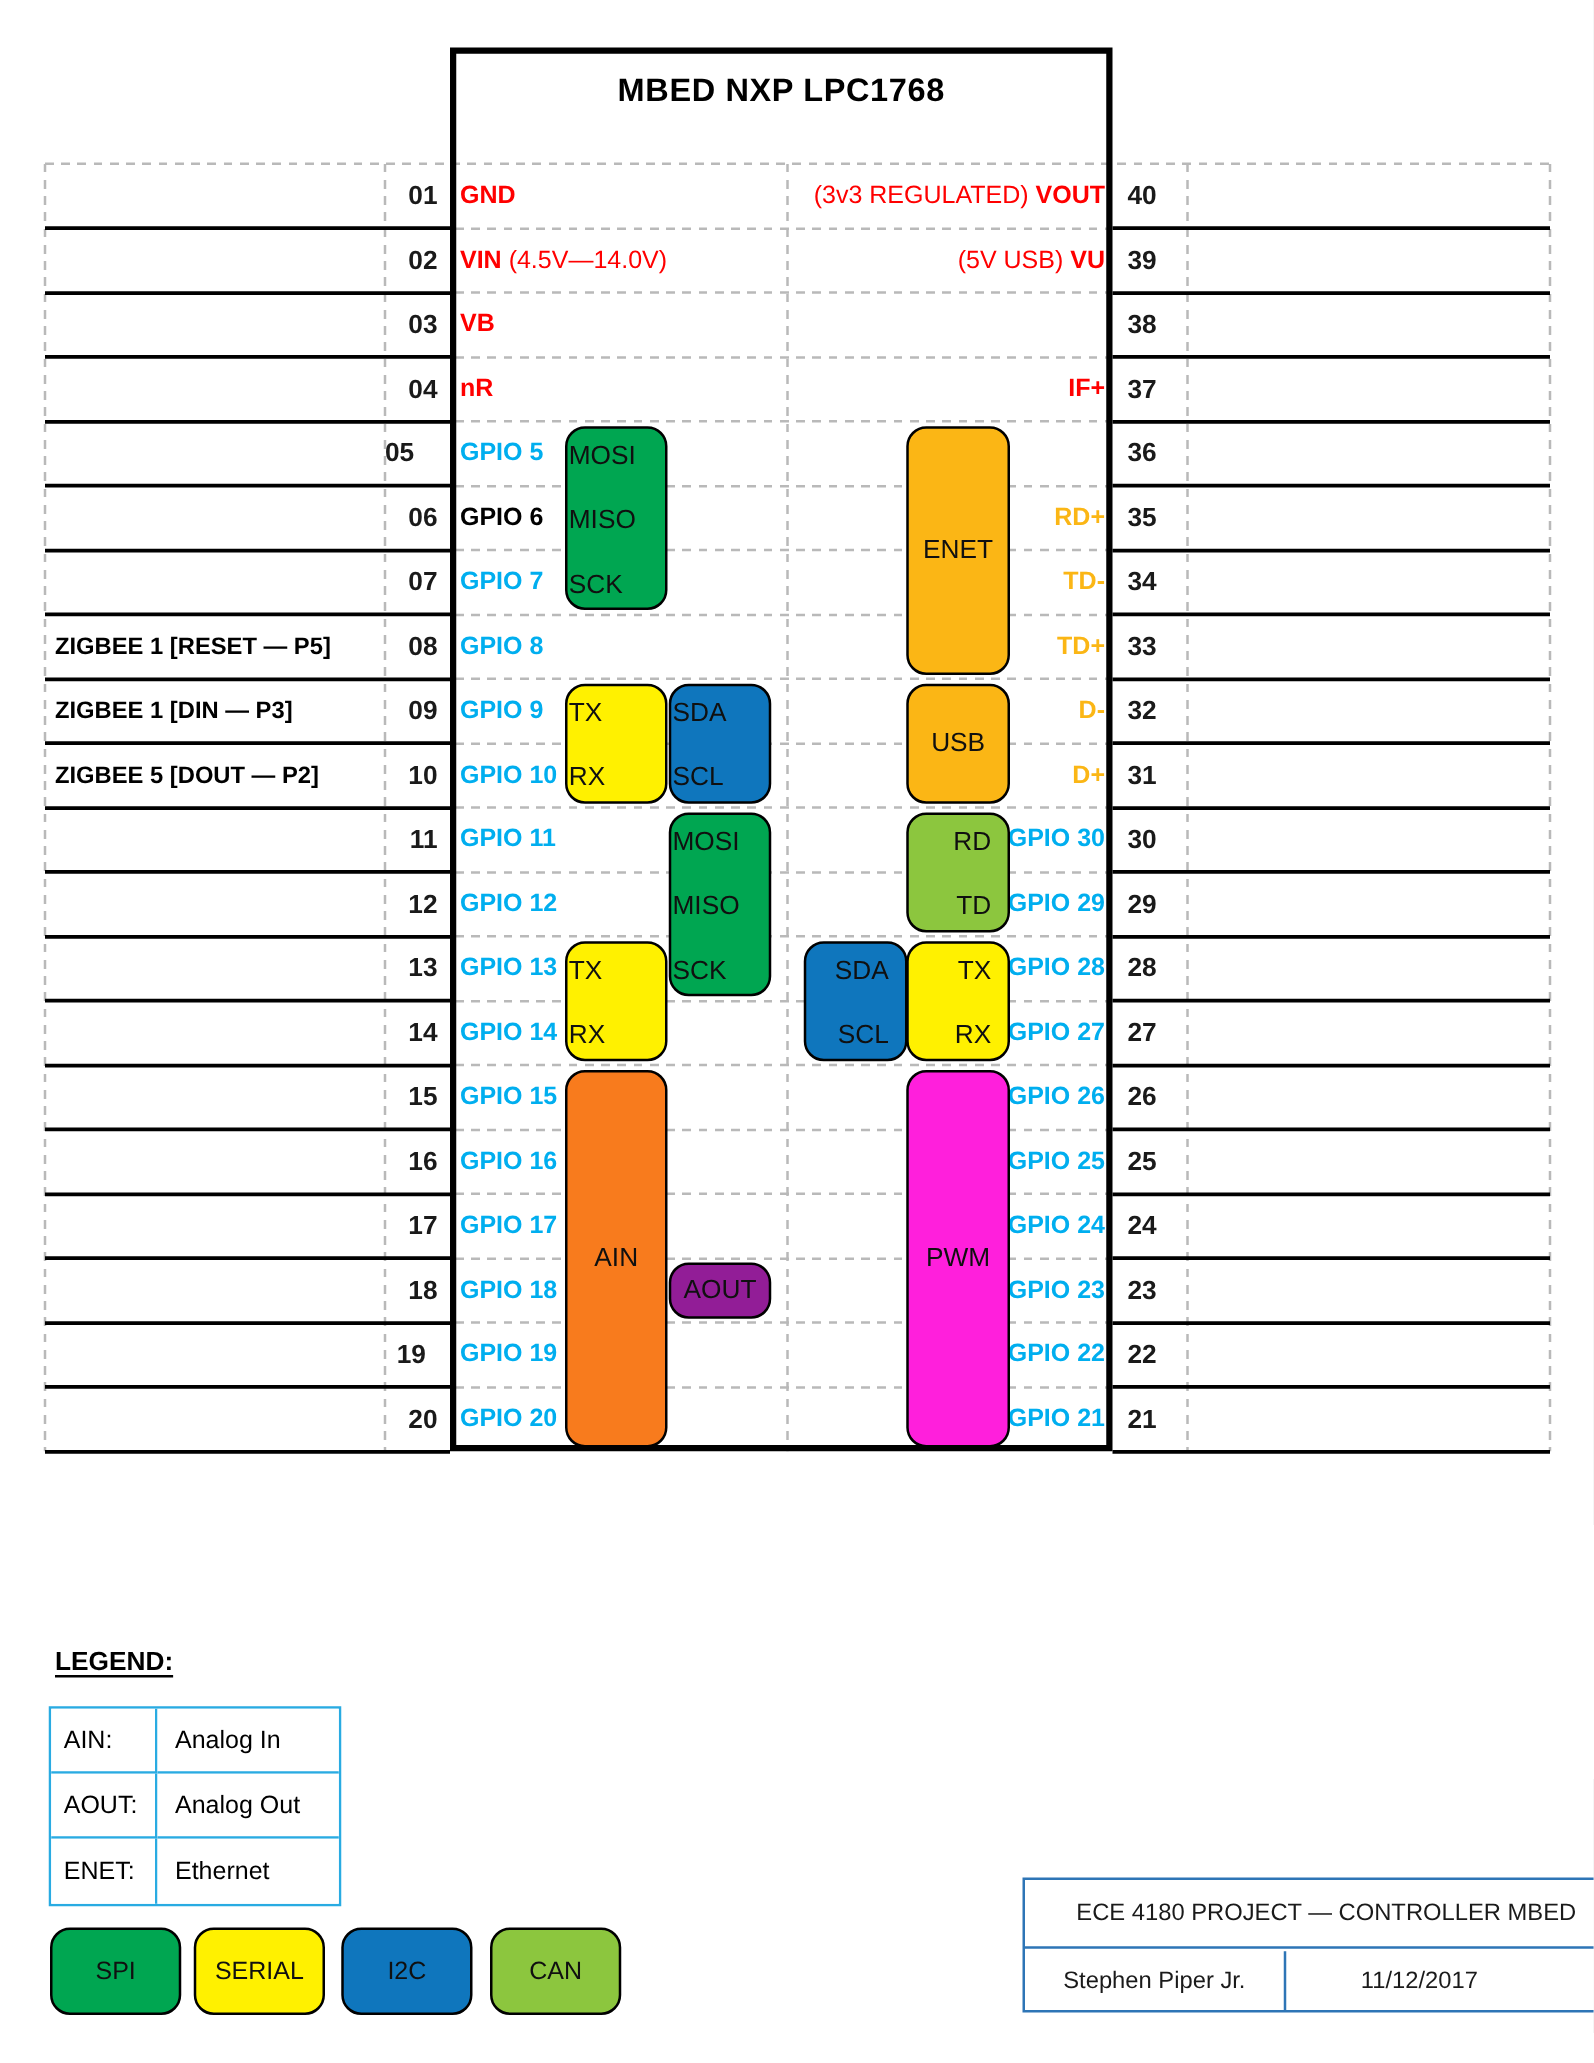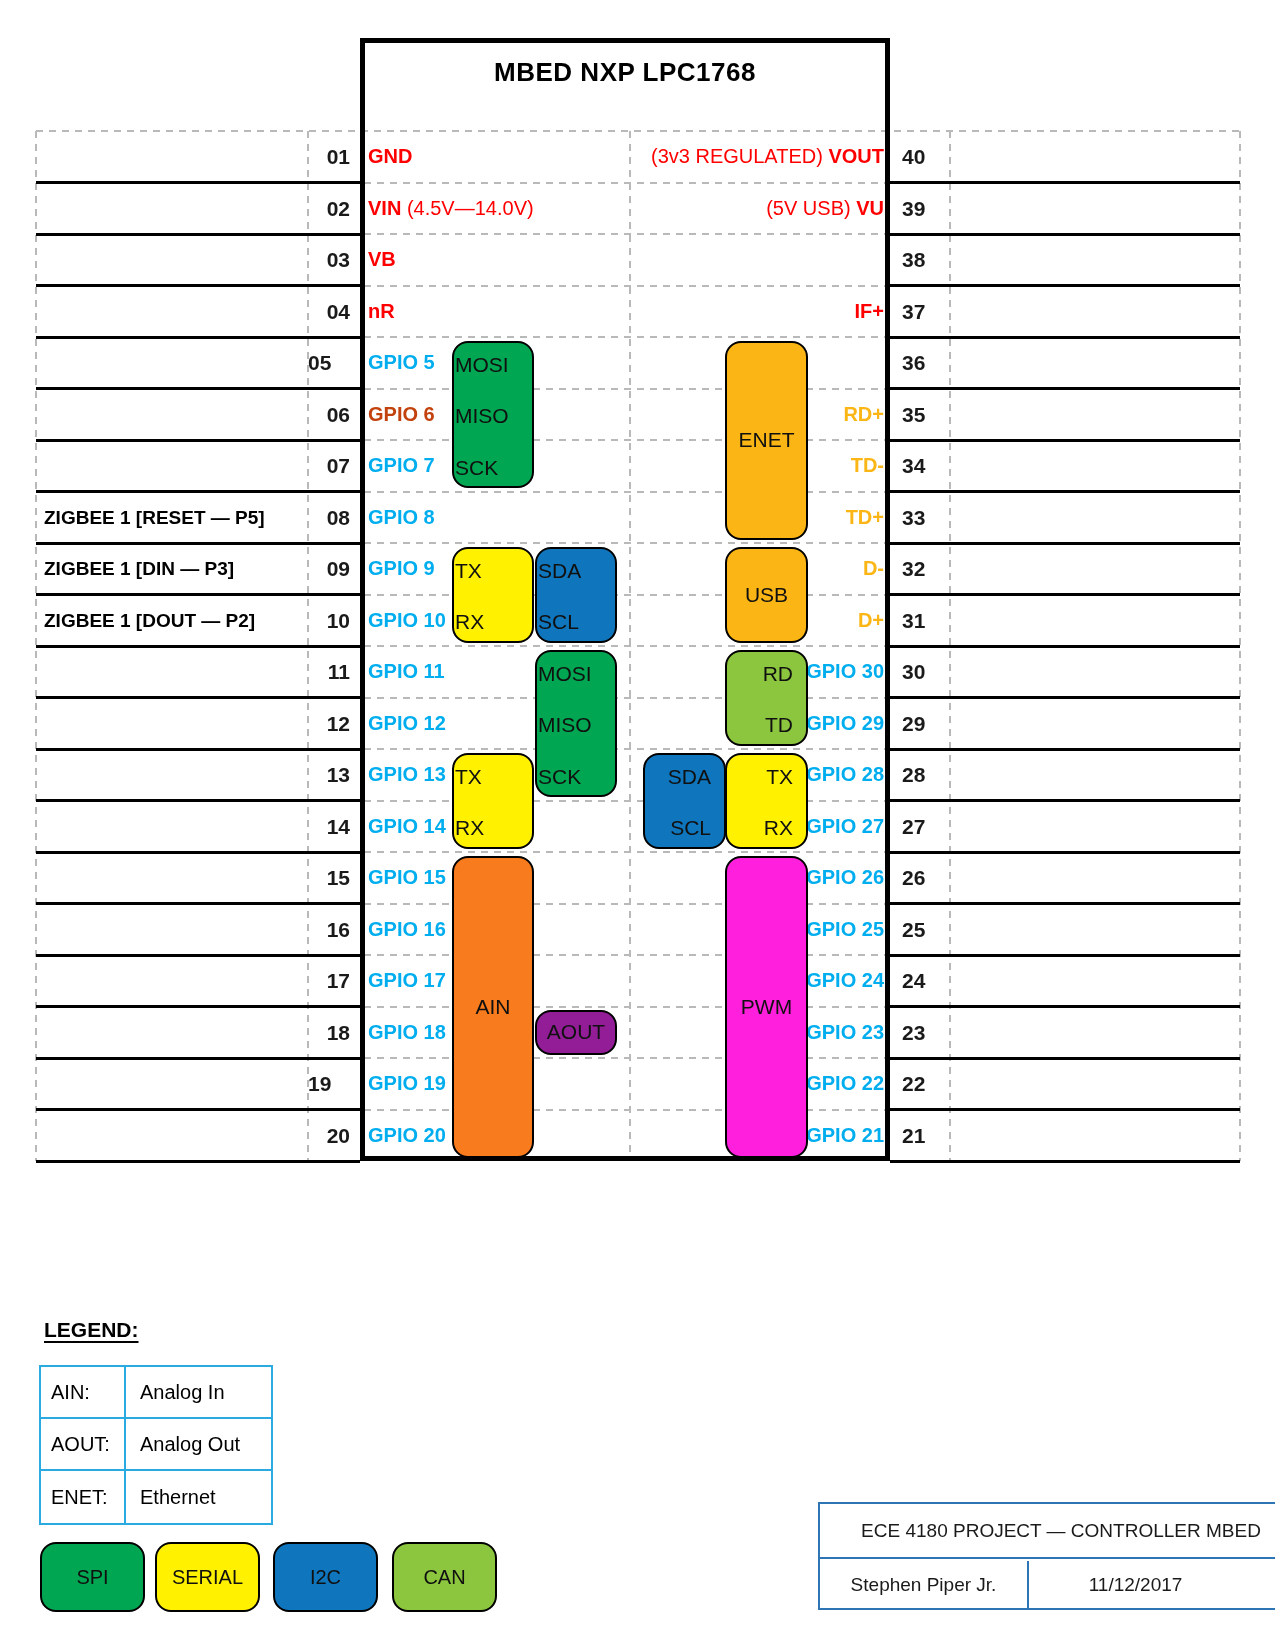--- a/index.html
+++ b/index.html
@@ -81,21 +81,21 @@
       <div class="abs sep" style="left: 36px; top: 335.5px; width: 324px;"></div>
       <div class="abs sep" style="left: 890px; top: 335.5px; width: 350px;"></div>
       <div class="abs dashH" style="left: 364px; top: 336px; width: 522px;"></div>
       <div class="abs pnum" style="left: 308px; top: 337px; width: 42px; text-align: left; height: 51.5px; line-height: 51.5px;">05</div>
       <div class="abs plabel" style="left: 368px; top: 337px; height: 51.5px; line-height: 51.5px;"><span class="b" style="color: rgb(0, 174, 239);">GPIO 5</span></div>
       <div class="abs pnum" style="left: 902px; top: 337px; height: 51.5px; line-height: 51.5px;">36</div>
       <div class="abs sep" style="left: 36px; top: 387px; width: 324px;"></div>
       <div class="abs sep" style="left: 890px; top: 387px; width: 350px;"></div>
       <div class="abs dashH" style="left: 364px; top: 387.5px; width: 522px;"></div>
       <div class="abs pnum" style="left: 308px; top: 388.5px; width: 42px; text-align: right; height: 51.5px; line-height: 51.5px;">06</div>
-      <div class="abs plabel" style="left: 368px; top: 388.5px; height: 51.5px; line-height: 51.5px;"><span class="b" style="color: #c2410c;">GPIO 6</span></div>
+      <div class="abs plabel" style="left: 368px; top: 388.5px; height: 51.5px; line-height: 51.5px;"><span class="b" style="color: #000000;">GPIO 6</span></div>
       <div class="abs plabel" style="left: 600px; top: 388.5px; width: 284px; text-align: right; height: 51.5px; line-height: 51.5px;"><span class="b" style="color: rgb(251, 182, 21);">RD+</span></div>
       <div class="abs pnum" style="left: 902px; top: 388.5px; height: 51.5px; line-height: 51.5px;">35</div>
       <div class="abs sep" style="left: 36px; top: 438.5px; width: 324px;"></div>
       <div class="abs sep" style="left: 890px; top: 438.5px; width: 350px;"></div>
       <div class="abs dashH" style="left: 364px; top: 439px; width: 522px;"></div>
       <div class="abs pnum" style="left: 308px; top: 440px; width: 42px; text-align: right; height: 51.5px; line-height: 51.5px;">07</div>
       <div class="abs plabel" style="left: 368px; top: 440px; height: 51.5px; line-height: 51.5px;"><span class="b" style="color: rgb(0, 174, 239);">GPIO 7</span></div>
       <div class="abs plabel" style="left: 600px; top: 440px; width: 284px; text-align: right; height: 51.5px; line-height: 51.5px;"><span class="b" style="color: rgb(251, 182, 21);">TD-</span></div>
       <div class="abs pnum" style="left: 902px; top: 440px; height: 51.5px; line-height: 51.5px;">34</div>
       <div class="abs sep" style="left: 36px; top: 490px; width: 324px;"></div>
@@ -110,21 +110,21 @@
       <div class="abs sep" style="left: 890px; top: 541.5px; width: 350px;"></div>
       <div class="abs dashH" style="left: 364px; top: 542px; width: 522px;"></div>
       <div class="abs annot" style="left: 44px; top: 543px; height: 51.5px; line-height: 51.5px;">ZIGBEE 1 [DIN — P3]</div>
       <div class="abs pnum" style="left: 308px; top: 543px; width: 42px; text-align: right; height: 51.5px; line-height: 51.5px;">09</div>
       <div class="abs plabel" style="left: 368px; top: 543px; height: 51.5px; line-height: 51.5px;"><span class="b" style="color: rgb(0, 174, 239);">GPIO 9</span></div>
       <div class="abs plabel" style="left: 600px; top: 543px; width: 284px; text-align: right; height: 51.5px; line-height: 51.5px;"><span class="b" style="color: rgb(251, 182, 21);">D-</span></div>
       <div class="abs pnum" style="left: 902px; top: 543px; height: 51.5px; line-height: 51.5px;">32</div>
       <div class="abs sep" style="left: 36px; top: 593px; width: 324px;"></div>
       <div class="abs sep" style="left: 890px; top: 593px; width: 350px;"></div>
       <div class="abs dashH" style="left: 364px; top: 593.5px; width: 522px;"></div>
-      <div class="abs annot" style="left: 44px; top: 594.5px; height: 51.5px; line-height: 51.5px;">ZIGBEE 1 [DOUT — P2]</div>
+      <div class="abs annot" style="left: 44px; top: 594.5px; height: 51.5px; line-height: 51.5px;">ZIGBEE 5 [DOUT — P2]</div>
       <div class="abs pnum" style="left: 308px; top: 594.5px; width: 42px; text-align: right; height: 51.5px; line-height: 51.5px;">10</div>
       <div class="abs plabel" style="left: 368px; top: 594.5px; height: 51.5px; line-height: 51.5px;"><span class="b" style="color: rgb(0, 174, 239);">GPIO 10</span></div>
       <div class="abs plabel" style="left: 600px; top: 594.5px; width: 284px; text-align: right; height: 51.5px; line-height: 51.5px;"><span class="b" style="color: rgb(251, 182, 21);">D+</span></div>
       <div class="abs pnum" style="left: 902px; top: 594.5px; height: 51.5px; line-height: 51.5px;">31</div>
       <div class="abs sep" style="left: 36px; top: 644.5px; width: 324px;"></div>
       <div class="abs sep" style="left: 890px; top: 644.5px; width: 350px;"></div>
       <div class="abs dashH" style="left: 364px; top: 645px; width: 522px;"></div>
       <div class="abs pnum" style="left: 308px; top: 646px; width: 42px; text-align: right; height: 51.5px; line-height: 51.5px;">11</div>
       <div class="abs plabel" style="left: 368px; top: 646px; height: 51.5px; line-height: 51.5px;"><span class="b" style="color: rgb(0, 174, 239);">GPIO 11</span></div>
       <div class="abs plabel" style="left: 600px; top: 646px; width: 284px; text-align: right; height: 51.5px; line-height: 51.5px;"><span class="b" style="color: rgb(0, 174, 239);">GPIO 30</span></div>
@@ -174,21 +174,21 @@
       <div class="abs sep" style="left: 36px; top: 1005px; width: 324px;"></div>
       <div class="abs sep" style="left: 890px; top: 1005px; width: 350px;"></div>
       <div class="abs dashH" style="left: 364px; top: 1005.5px; width: 522px;"></div>
       <div class="abs pnum" style="left: 308px; top: 1006.5px; width: 42px; text-align: right; height: 51.5px; line-height: 51.5px;">18</div>
       <div class="abs plabel" style="left: 368px; top: 1006.5px; height: 51.5px; line-height: 51.5px;"><span class="b" style="color: rgb(0, 174, 239);">GPIO 18</span></div>
       <div class="abs plabel" style="left: 600px; top: 1006.5px; width: 284px; text-align: right; height: 51.5px; line-height: 51.5px;"><span class="b" style="color: rgb(0, 174, 239);">GPIO 23</span></div>
       <div class="abs pnum" style="left: 902px; top: 1006.5px; height: 51.5px; line-height: 51.5px;">23</div>
       <div class="abs sep" style="left: 36px; top: 1056.5px; width: 324px;"></div>
       <div class="abs sep" style="left: 890px; top: 1056.5px; width: 350px;"></div>
       <div class="abs dashH" style="left: 364px; top: 1057px; width: 522px;"></div>
-      <div class="abs pnum" style="left: 308px; top: 1058px; width: 42px; text-align: left; height: 51.5px; line-height: 51.5px;">19</div>
+      <div class="abs pnum" style="left: 308px; top: 1058px; width: 42px; text-align: center; height: 51.5px; line-height: 51.5px;">19</div>
       <div class="abs plabel" style="left: 368px; top: 1058px; height: 51.5px; line-height: 51.5px;"><span class="b" style="color: rgb(0, 174, 239);">GPIO 19</span></div>
       <div class="abs plabel" style="left: 600px; top: 1058px; width: 284px; text-align: right; height: 51.5px; line-height: 51.5px;"><span class="b" style="color: rgb(0, 174, 239);">GPIO 22</span></div>
       <div class="abs pnum" style="left: 902px; top: 1058px; height: 51.5px; line-height: 51.5px;">22</div>
       <div class="abs sep" style="left: 36px; top: 1108px; width: 324px;"></div>
       <div class="abs sep" style="left: 890px; top: 1108px; width: 350px;"></div>
       <div class="abs dashH" style="left: 364px; top: 1108.5px; width: 522px;"></div>
       <div class="abs pnum" style="left: 308px; top: 1109.5px; width: 42px; text-align: right; height: 51.5px; line-height: 51.5px;">20</div>
       <div class="abs plabel" style="left: 368px; top: 1109.5px; height: 51.5px; line-height: 51.5px;"><span class="b" style="color: rgb(0, 174, 239);">GPIO 20</span></div>
       <div class="abs plabel" style="left: 600px; top: 1109.5px; width: 284px; text-align: right; height: 51.5px; line-height: 51.5px;"><span class="b" style="color: rgb(0, 174, 239);">GPIO 21</span></div>
       <div class="abs pnum" style="left: 902px; top: 1109.5px; height: 51.5px; line-height: 51.5px;">21</div>

